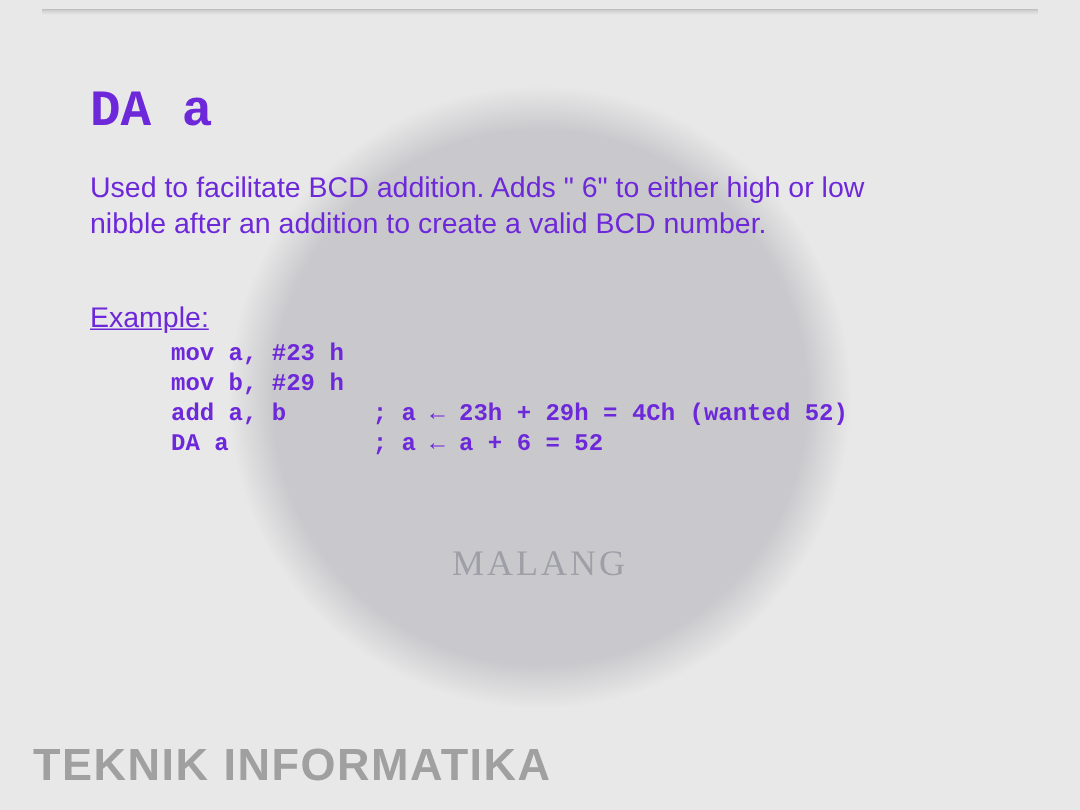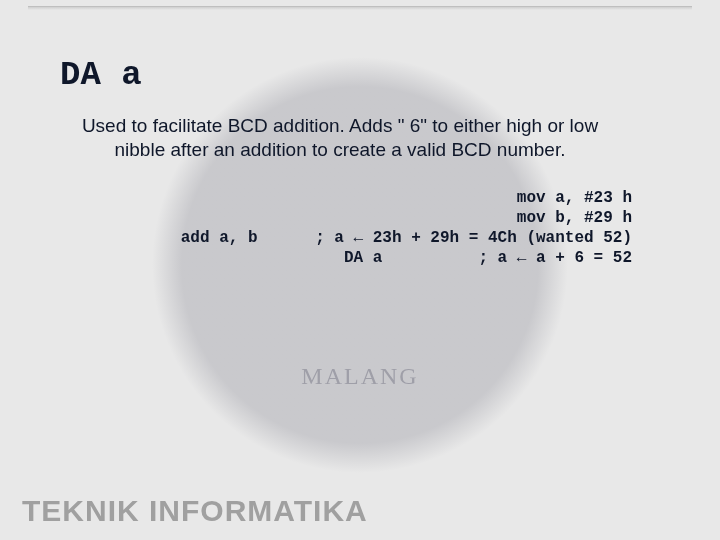--- a/index.html
+++ b/index.html
@@ -65,58 +65,56 @@
     background: radial-gradient(circle at 35% 35%, #f5d76e, #c9a227);
     box-shadow: 0 0 0 2px #0a1a4c;
   }
   .rule {
     margin: 6px 28px 0 28px;
     height: 4px;
     background: linear-gradient(#cfcfcf, #e8e8e8);
     border-top: 1px solid #bfbfbf;
   }
   .content {
-    padding: 46px 88px 0 60px;
-    color: #0f172a;
+    padding: 46px 28px 0 60px;
+    color: #6d28d9;
   }
   .heading-row {
     display: flex;
     align-items: baseline;
     gap: 60px;
     margin-bottom: 20px;
   }
   .da {
     font-family: "Courier New", monospace;
     font-size: 34px;
     font-weight: bold;
   }
   .comment-head {
     font-family: "Courier New", monospace;
     font-size: 26px;
   }
   .para {
     font-size: 19px;
     line-height: 1.25;
-    margin-bottom: 26px;
+    margin-bottom: 40px;
     max-width: 560px;
-    text-align: center;
   }
   .example-label {
     font-size: 19px;
     text-decoration: underline;
     margin-bottom: 2px;
   }
   .code-block {
     font-family: "Courier New", monospace;
     font-size: 16px;
     font-weight: bold;
     white-space: pre;
     padding-left: 54px;
     line-height: 1.25;
-    text-align: right;
   }
   .footer {
     position: absolute;
     left: 22px;
     bottom: 18px;
     font-size: 30px;
     font-weight: 700;
     letter-spacing: 1px;
     color: rgba(100,100,100,0.55);
   }
@@ -133,20 +131,21 @@
 
   <div class="content">
 
     <div class="heading-row">
       <span class="da">DA a</span>
     </div>
 
     <p class="para">Used to facilitate BCD addition.
 Adds " 6" to either high or low nibble after an addition to create a valid BCD number.</p>
 
+    <div class="example-label">Example:</div>
 
     <div class="code-block"><span>mov a, #23 h</span>
 <span>mov b, #29 h</span>
 <span>add a, b</span>      <span>; a ← 23h + 29h = 4Ch (wanted 52)</span>
 <span>DA a</span>          <span>; a ← a + 6 = 52</span></div>
 
   </div>
 
   <div class="footer">TEKNIK INFORMATIKA</div>
 

